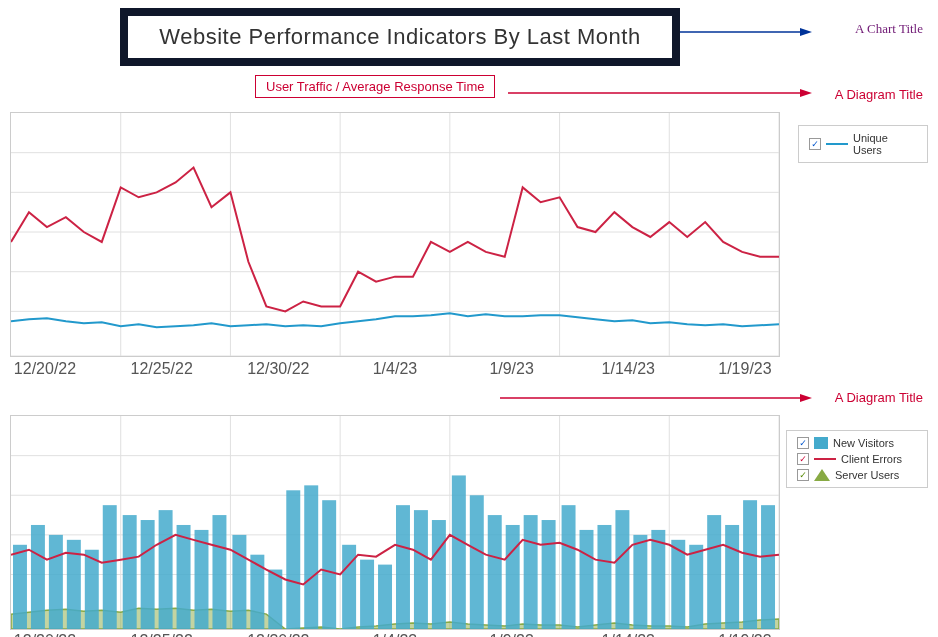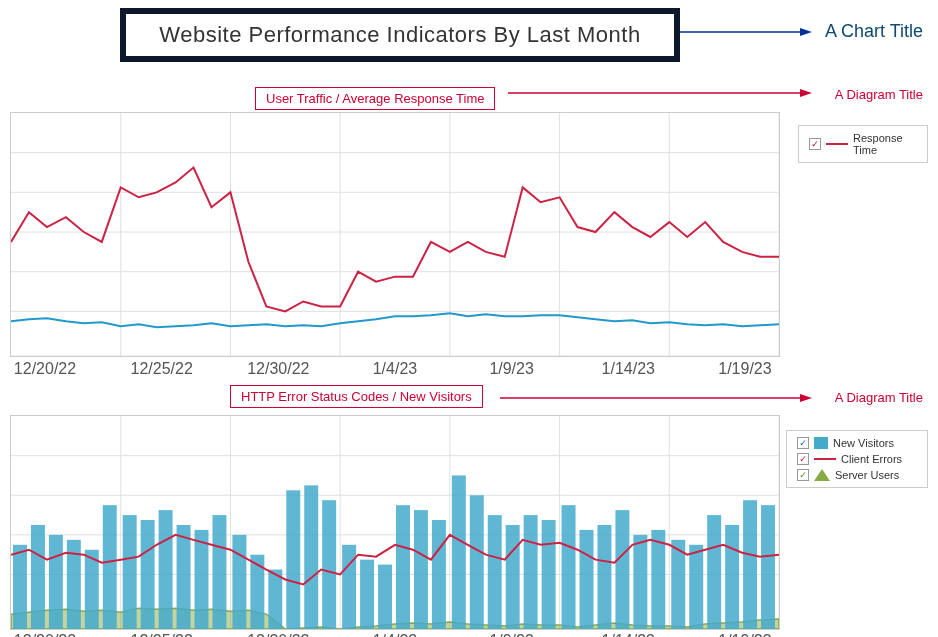--- a/index.html
+++ b/index.html
@@ -19,40 +19,41 @@
       position: relative;
       background: #fff;
     }
 
     
     .chart-title-box {
       position: absolute;
       top: 8px;
       left: 120px;
       width: 560px;
-      border: 6px solid #0f172a;
+      border: 8px solid #0f172a;
       padding: 8px 16px;
       text-align: center;
       background: #fff;
       z-index: 10;
     }
     .chart-title-text {
       font-size: 22px;
       font-weight: 300;
       color: #333;
       letter-spacing: 0.5px;
     }
 
     
     .annotation-chart-title {
       position: absolute;
       top: 21px;
       right: 15px;
-      font-size: 18px;
-      color: #0c4a6e;
+      font-size: 13px;
+      color: #701a75;
+      font-family: Liberation Serif, serif;
     }
 
     
     .annotation-diag1 {
       position: absolute;
       top: 87px;
       right: 15px;
       font-size: 13px;
       color: #cc0033;
     }
@@ -71,21 +72,21 @@
       position: absolute;
       border: 1.5px solid #cc0033;
       padding: 3px 10px;
       background: #fff;
       font-size: 13px;
       color: #cc0033;
       z-index: 10;
     }
 
     .diag-title-1 {
-      top: 87px;
+      top: 75px;
       left: 255px;
     }
 
     .diag-title-2 {
       top: 385px;
       left: 230px;
     }
 
     
     .chart-area-1 {
@@ -238,23 +239,20 @@
   </svg>
 
   <div class="annotation-chart-title">A Chart Title</div>
   <div class="annotation-diag1">A Diagram Title</div>
   <div class="annotation-diag2">A Diagram Title</div>
 
   <div class="diagram-title-box diag-title-1">
     <span>User Traffic / Average Response Time</span>
   </div>
 
-  <div class="diagram-title-box diag-title-2">
-    <span>HTTP Error Status Codes / New Visitors</span>
-  </div>
 
   <div class="chart-area-1">
     <svg class="chart-svg" viewBox="0 0 770 245" preserveAspectRatio="none">
 
       <line x1="110" y1="0" x2="110" y2="245" stroke="#e0e0e0" stroke-width="1"></line>
       <line x1="220" y1="0" x2="220" y2="245" stroke="#e0e0e0" stroke-width="1"></line>
       <line x1="330" y1="0" x2="330" y2="245" stroke="#e0e0e0" stroke-width="1"></line>
       <line x1="440" y1="0" x2="440" y2="245" stroke="#e0e0e0" stroke-width="1"></line>
       <line x1="550" y1="0" x2="550" y2="245" stroke="#e0e0e0" stroke-width="1"></line>
       <line x1="660" y1="0" x2="660" y2="245" stroke="#e0e0e0" stroke-width="1"></line>
@@ -268,23 +266,23 @@
       <line x1="0" y1="245" x2="770" y2="245" stroke="#e0e0e0" stroke-width="1"></line>
 
       <polyline points="0,130 18,100 36,115 55,105 73,120 91,130 110,75 128,85 146,80 165,70 183,55 201,95 220,80 238,150 256,195 275,200 293,190 311,195 330,195 348,160 366,170 385,165 403,165 421,130 440,140 458,130 476,140 495,145 513,75 531,90 550,85 568,115 586,120 605,100 623,115 641,125 660,110 678,125 696,110 714,130 733,140 751,145 770,145" fill="none" stroke="#cc2244" stroke-width="2" stroke-dasharray="none"></polyline>
 
       <polyline points="0,210 18,208 36,207 55,210 73,212 91,211 110,215 128,213 146,216 165,215 183,214 201,212 220,215 238,214 256,213 275,215 293,214 311,215 330,212 348,210 366,208 385,205 403,205 421,204 440,202 458,205 476,203 495,205 513,205 531,204 550,204 568,206 586,208 605,210 623,209 641,212 660,211 678,213 696,214 714,213 733,215 751,214 770,213" fill="none" stroke="#2299cc" stroke-width="2"></polyline>
     </svg>
   </div>
 
   <div class="legend-box legend-box-1">
     <div class="legend-item">
-      <div class="legend-checkbox checked-red"></div>
-      <div class="legend-line" style="background:#cc2244;"></div>
-      <span>Response Time</span>
+      <div class="legend-checkbox checked"></div>
+      <div class="legend-line" style="background:#2299cc;"></div>
+      <span>Unique Users</span>
     </div>
   </div>
 
   <div class="chart-area-2">
     <svg class="chart-svg" viewBox="0 0 770 215" preserveAspectRatio="none">
 
       <line x1="110" y1="0" x2="110" y2="215" stroke="#e0e0e0" stroke-width="1"></line>
       <line x1="220" y1="0" x2="220" y2="215" stroke="#e0e0e0" stroke-width="1"></line>
       <line x1="330" y1="0" x2="330" y2="215" stroke="#e0e0e0" stroke-width="1"></line>
       <line x1="440" y1="0" x2="440" y2="215" stroke="#e0e0e0" stroke-width="1"></line>

